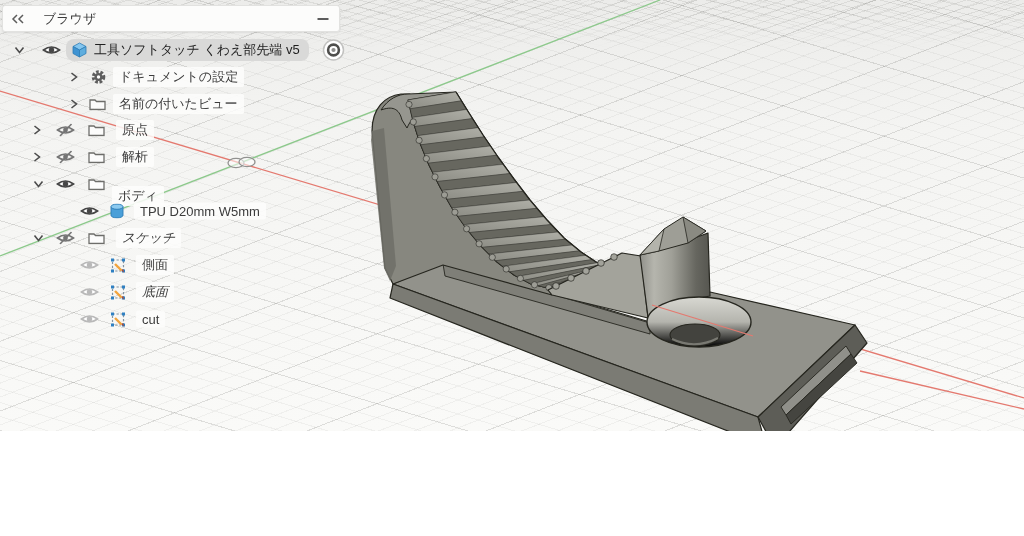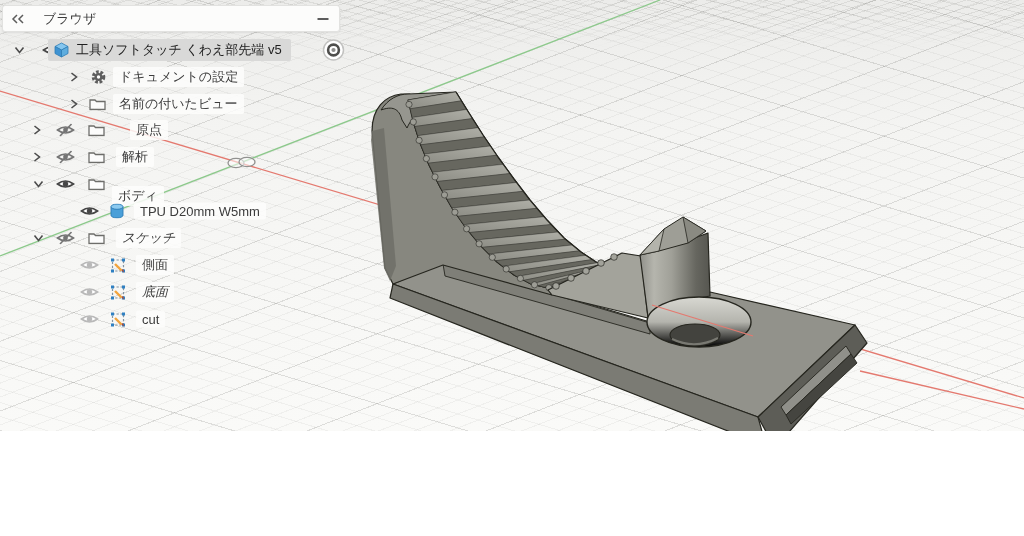--- a/index.html
+++ b/index.html
@@ -181,21 +181,21 @@
         <svg width="11" height="8">
             <path d="M1.5,1.5 L5.5,6.5 L9.5,1.5" fill="none" stroke="#4c4c4c" stroke-width="1.6"></path>
           </svg>
         </span>
       <span class="ico" style="left:42px;">
         <svg width="19" height="13">
             <path d="M1.5,6.5 Q9.5,0.5 17.5,6.5 Q9.5,12.5 1.5,6.5 Z" fill="#fff" stroke="#474747" stroke-width="1.7"></path>
             <circle cx="9.5" cy="6.5" r="2.7" fill="#474747"></circle>
           </svg>
         </span>
-      <span class="chip sel" style="left:48px;">
+      <span class="chip sel" style="left:66px;border-radius:8px;">
         <span class="ico">
           <svg width="15" height="16">
               <polygon points="7.5,1 14,4.5 7.5,8 1,4.5" fill="#85c6ef" stroke="#2d7cb5" stroke-width=".8"></polygon>
               <polygon points="1,4.5 7.5,8 7.5,15 1,11.5" fill="#3f93d2" stroke="#2d7cb5" stroke-width=".8"></polygon>
               <polygon points="14,4.5 7.5,8 7.5,15 14,11.5" fill="#5fadde" stroke="#2d7cb5" stroke-width=".8"></polygon>
             </svg>
           </span>
         <span>工具ソフトタッチ くわえ部先端 v5</span>
       </span>
       <span class="ico" style="left:322px;">
@@ -248,21 +248,21 @@
             <path d="M1.5,6.5 Q9.5,0.5 17.5,6.5 Q9.5,12.5 1.5,6.5 Z" fill="none" stroke="#757575" stroke-width="1.6"></path>
             <circle cx="9.5" cy="6.5" r="2.4" fill="#757575"></circle>
             <line x1="4" y1="12.5" x2="15.5" y2="0.5" stroke="#757575" stroke-width="1.6"></line>
           </svg>
         </span>
       <span class="ico" style="left:88px;">
         <svg width="17" height="13">
             <path d="M1,2.5 L6,2.5 L7.5,4 L16,4 L16,12 L1,12 Z" fill="rgba(255,255,255,.7)" stroke="#6d6d6a" stroke-width="1.3"></path>
           </svg>
         </span>
-      <span class="chip" style="left:130px;">原点</span>
+      <span class="chip" style="left:116px;">原点</span>
     </div>
 
     <div class="row" style="top:147px;">
       <span class="ico" style="left:33px;">
         <svg width="8" height="11">
             <path d="M1.5,1.5 L6.5,5.5 L1.5,9.5" fill="none" stroke="#4c4c4c" stroke-width="1.6"></path>
           </svg>
         </span>
       <span class="ico" style="left:56px;">
         <svg width="19" height="13">

